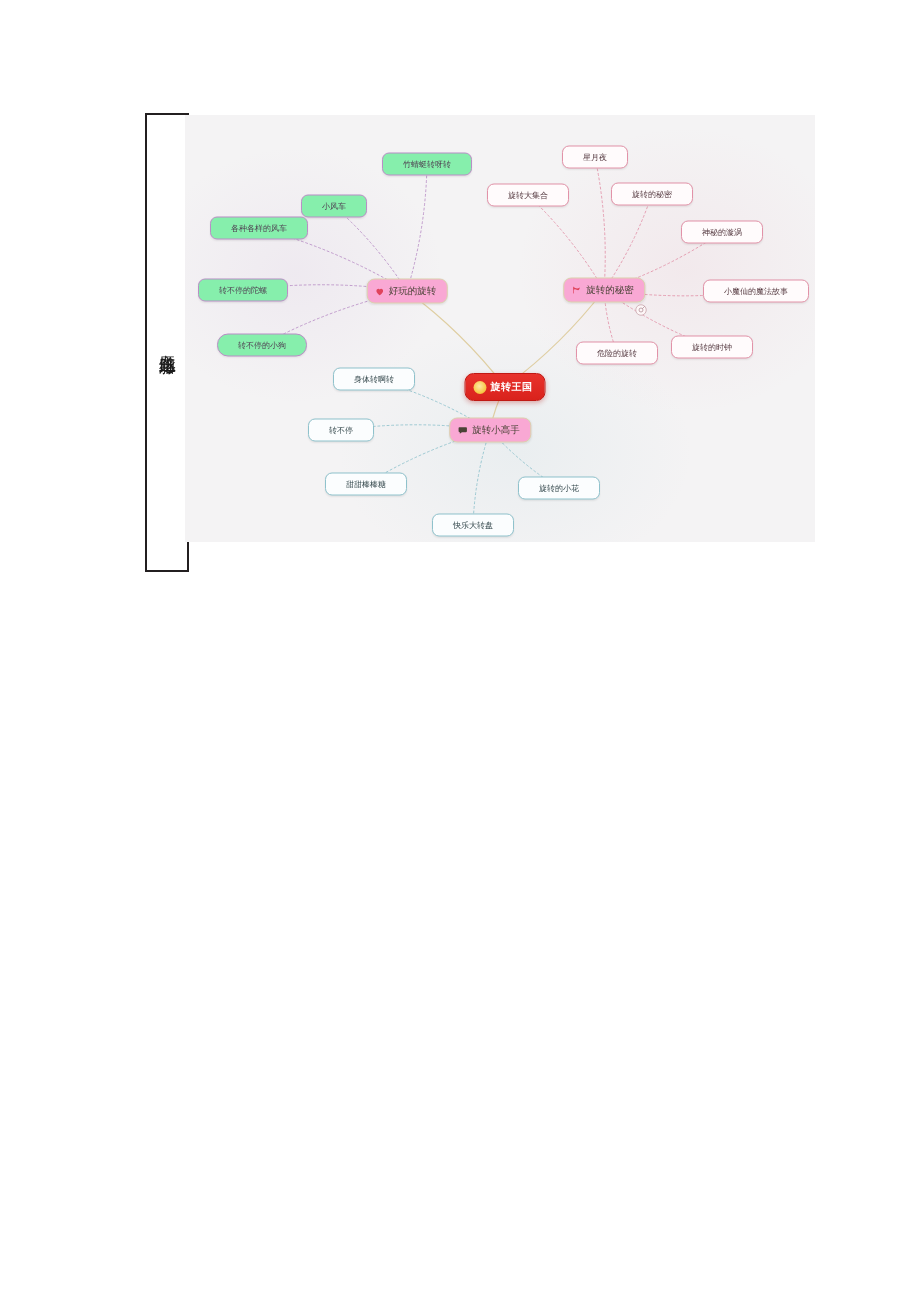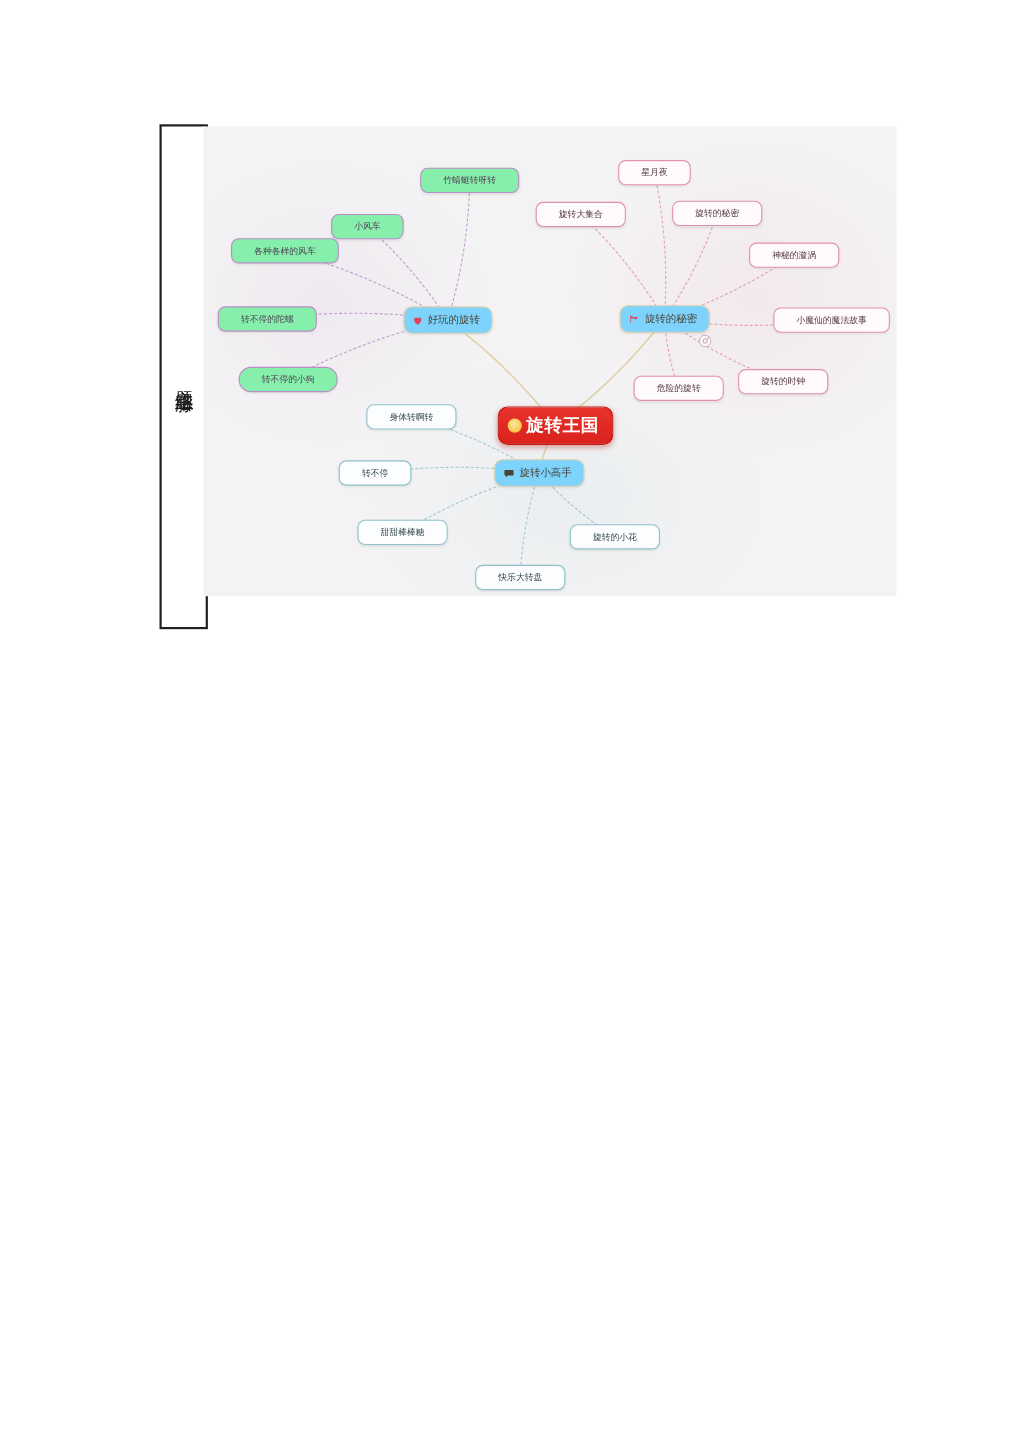--- a/index.html
+++ b/index.html
@@ -84,40 +84,40 @@
     font-family: "Liberation Sans", "DejaVu Sans", sans-serif;
     transform: translate(-50%, -50%);
     box-shadow: 0 1px 2px rgba(0,0,0,0.07);
   }
 
   
   .node.root {
     background: linear-gradient(180deg,#e8322c 0%, #d9221c 100%);
     border: 1px solid #c01914;
     color: #ffffff;
-    font-size: 16px;
+    font-size: 10px;
     font-weight: bold;
     letter-spacing: 0.5px;
     padding: 6px 12px 6px 8px;
     border-radius: 9px;
     box-shadow: 0 2px 5px rgba(180,30,25,0.35);
   }
   .root-icon {
     width: 13px;
     height: 13px;
     border-radius: 50%;
     background: radial-gradient(circle at 45% 40%, #ffe9a8 0%, #f7c948 62%, #eca72c 100%);
     flex: 0 0 auto;
     display: inline-block;
   }
 
   
   .node.branch {
     border: 1px solid #ddd0ad;
-    background: #7dd3fc;
+    background: #f9a8d4;
     color: #4a4236;
     font-size: 9.5px;
     padding: 5px 10px 5px 7px;
     border-radius: 8px;
   }
   .branch-icon { flex: 0 0 auto; display: inline-flex; }
 
   
   .node.leaf {
     font-size: 8px;

